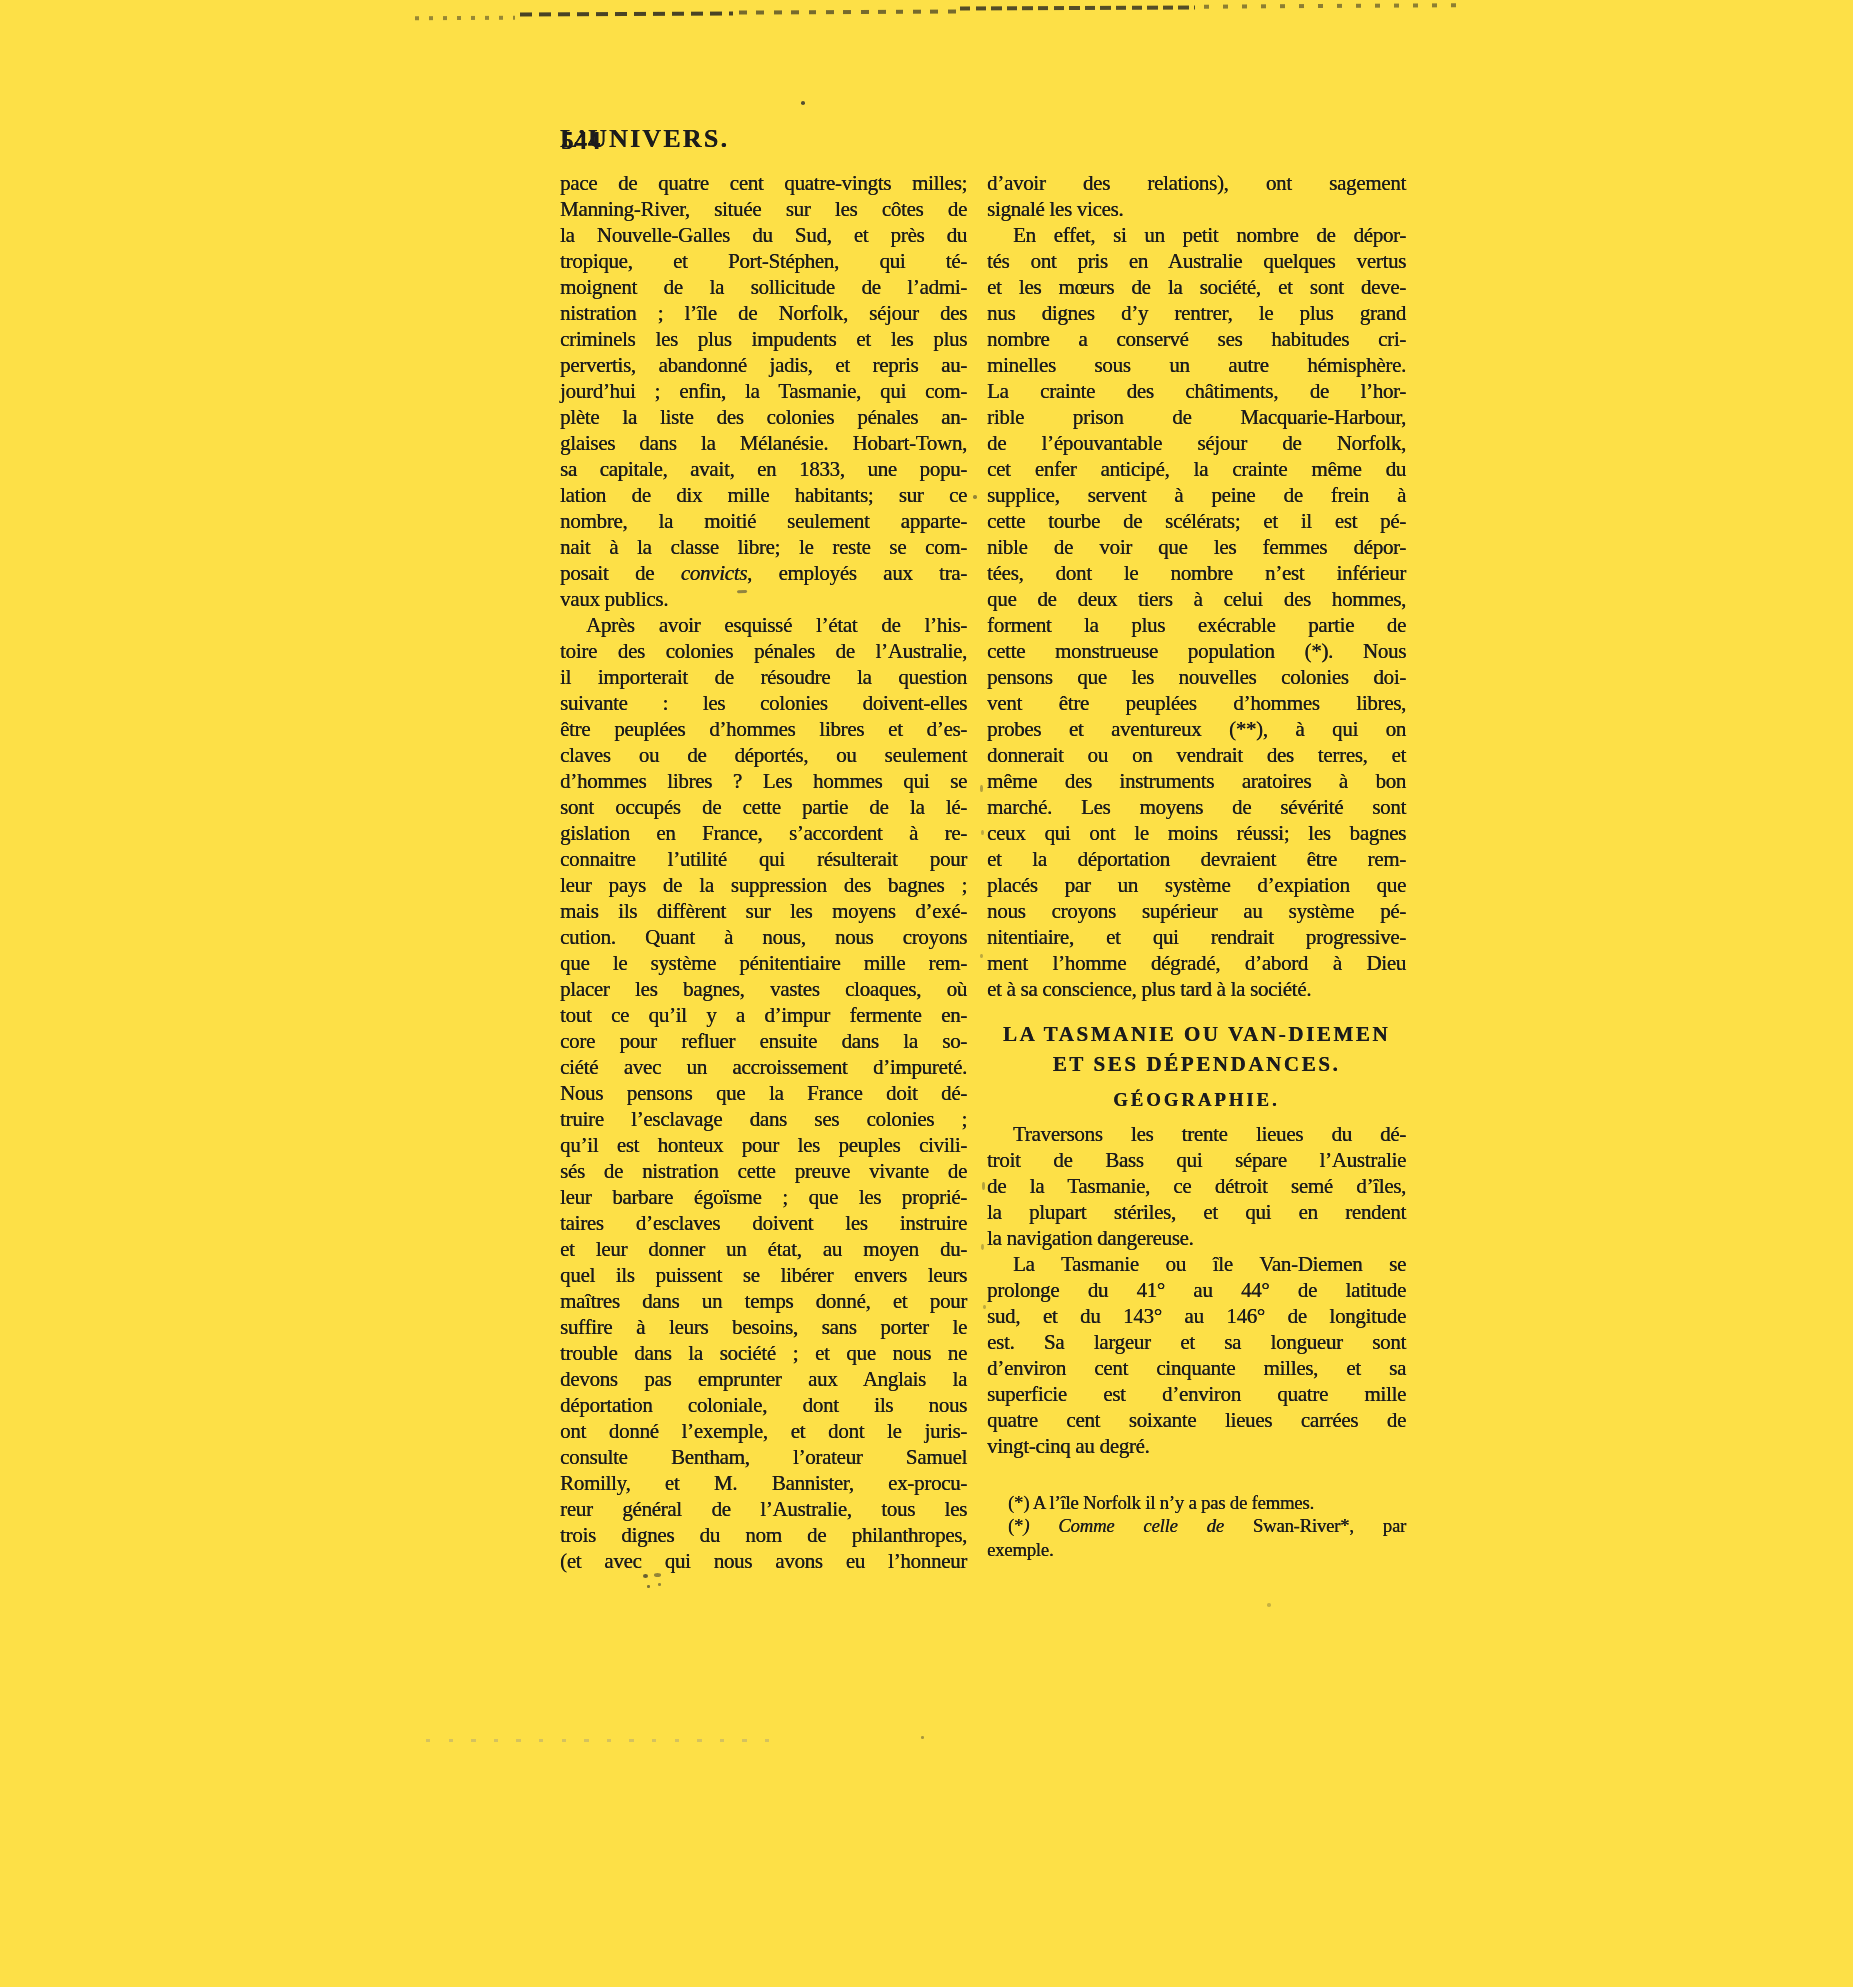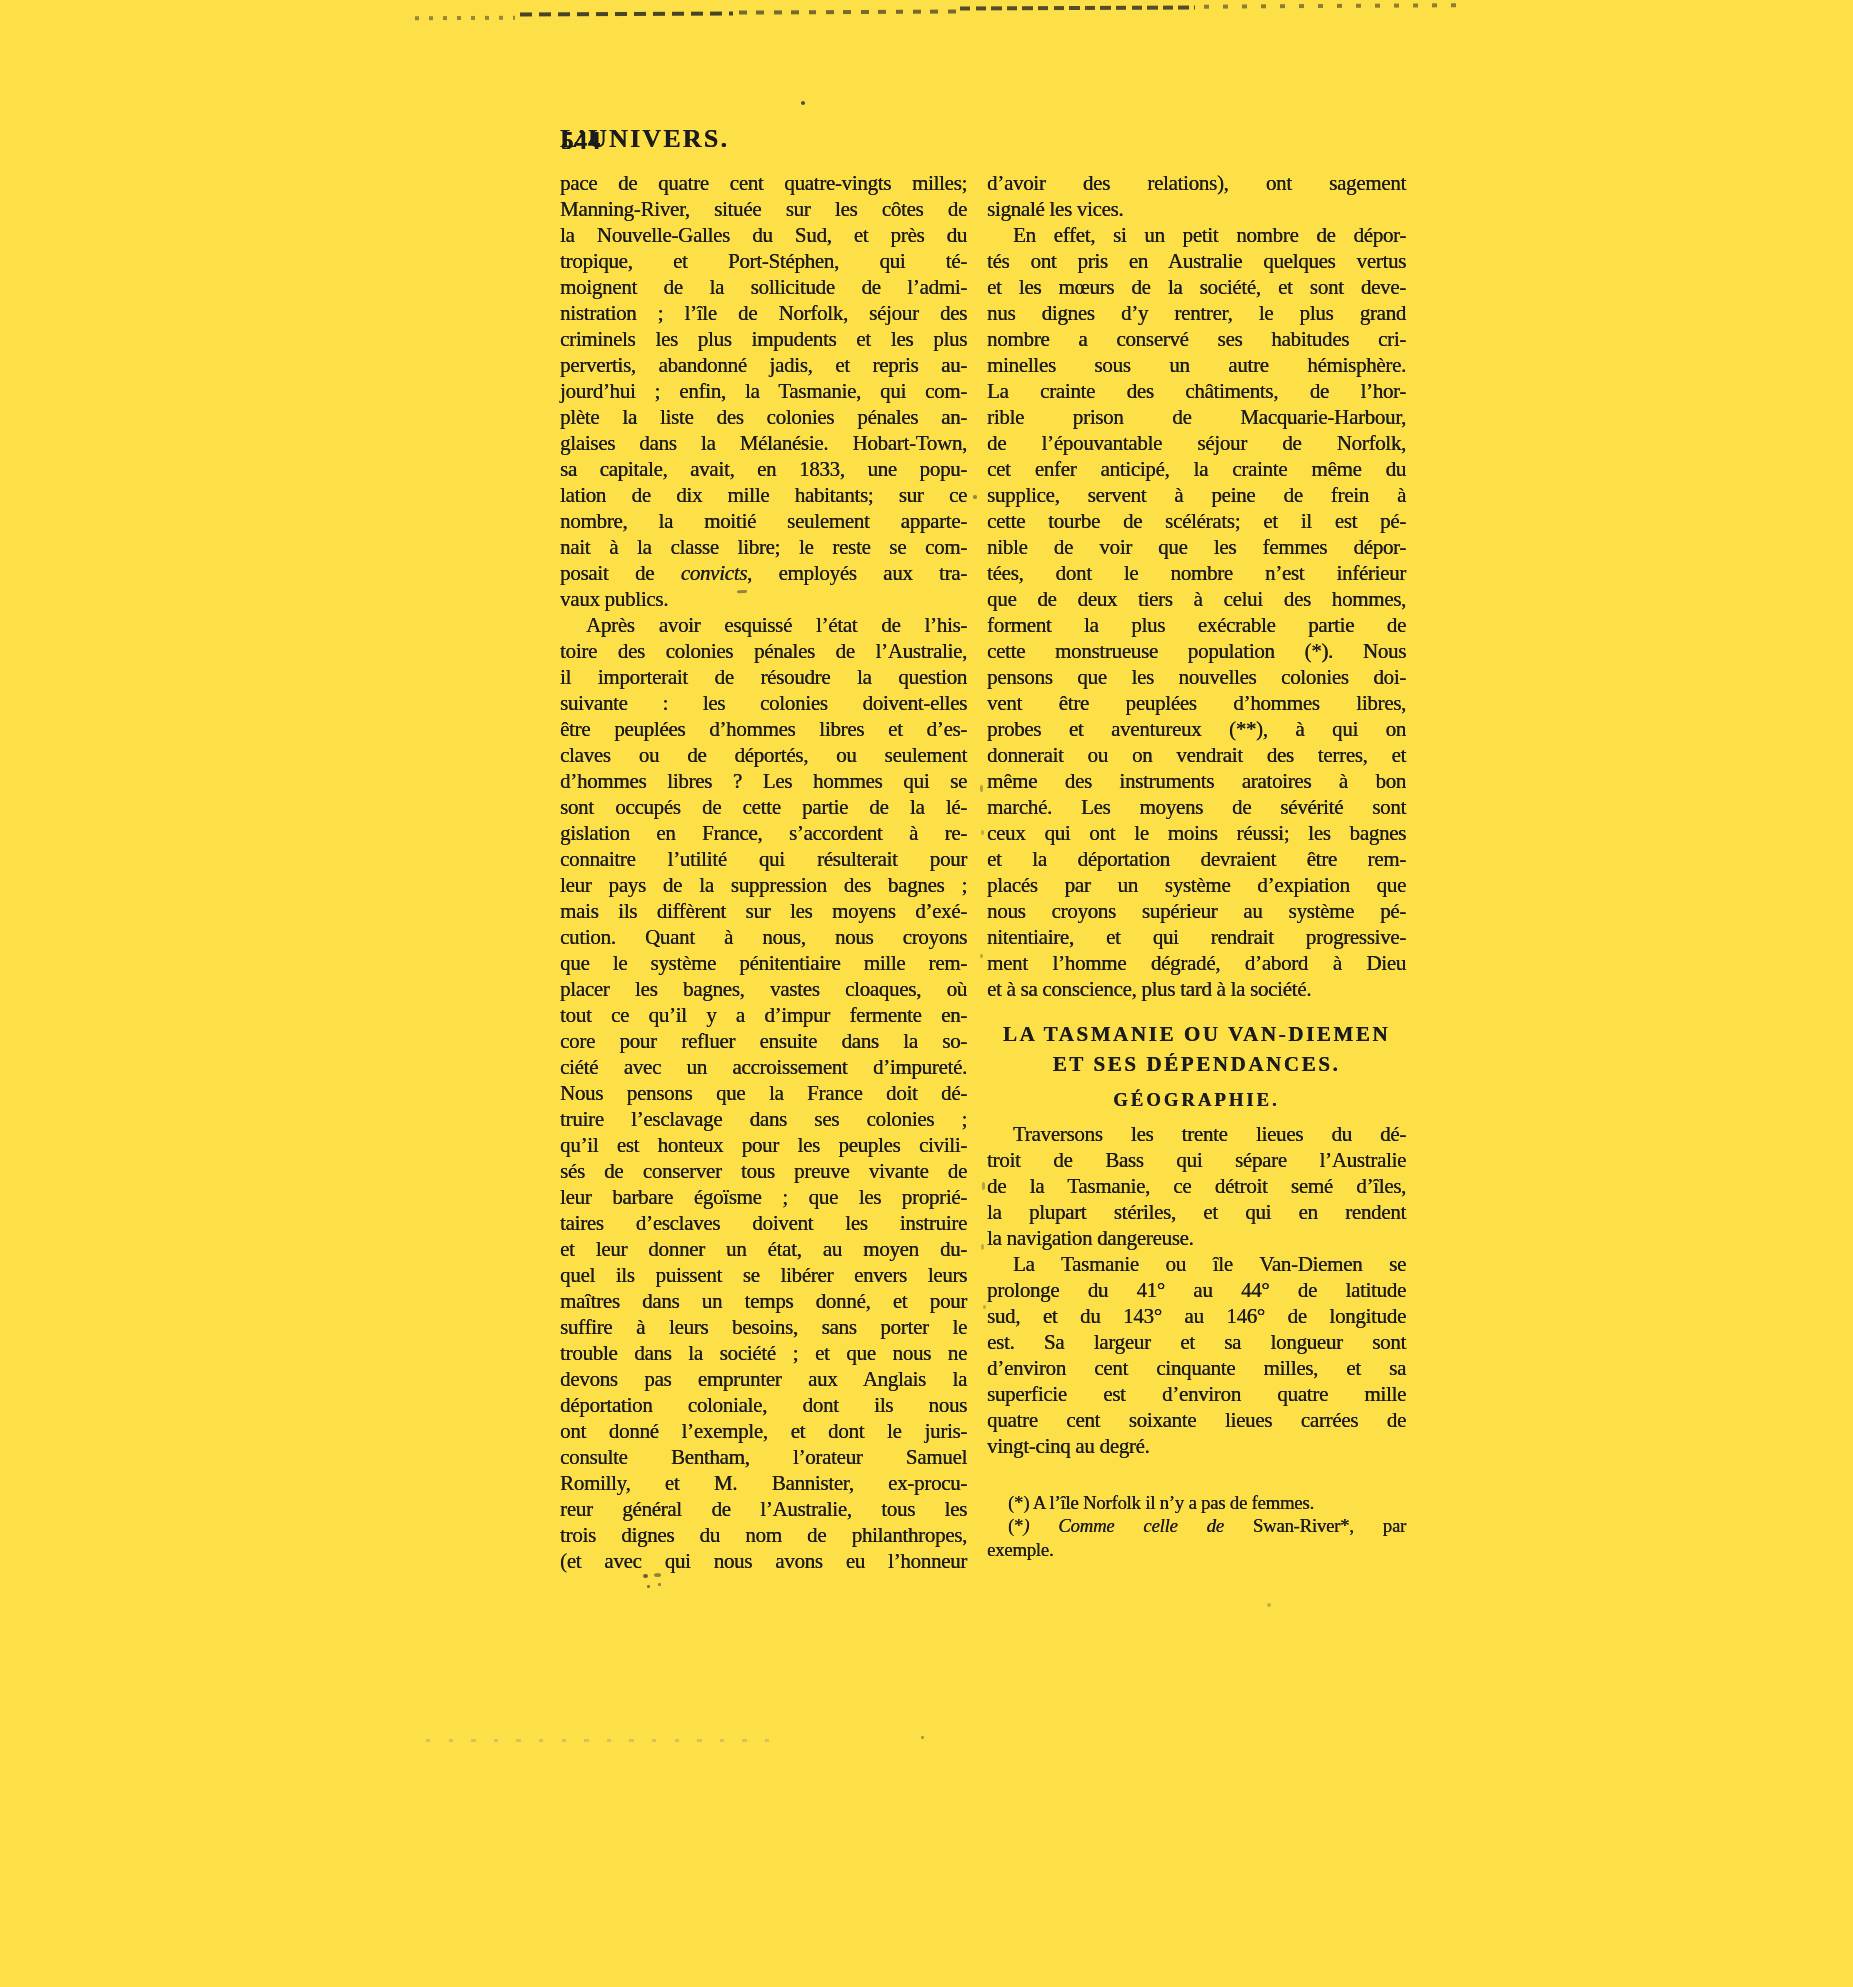--- a/index.html
+++ b/index.html
@@ -117,21 +117,21 @@
       <div class="tline">mais ils diffèrent sur les moyens d’exé-</div>
       <div class="tline">cution. Quant à nous, nous croyons</div>
       <div class="tline">que le système pénitentiaire mille rem-</div>
       <div class="tline">placer les bagnes, vastes cloaques, où</div>
       <div class="tline">tout ce qu’il y a d’impur fermente en-</div>
       <div class="tline">core pour refluer ensuite dans la so-</div>
       <div class="tline">ciété avec un accroissement d’impureté.</div>
       <div class="tline">Nous pensons que la France doit dé-</div>
       <div class="tline">truire l’esclavage dans ses colonies ;</div>
       <div class="tline">qu’il est honteux pour les peuples civili-</div>
-      <div class="tline">sés de conserver tous preuve vivante de</div>
+      <div class="tline">sés de nistration cette preuve vivante de</div>
       <div class="tline">leur barbare égoïsme ; que les proprié-</div>
       <div class="tline">taires d’esclaves doivent les instruire</div>
       <div class="tline">et leur donner un état, au moyen du-</div>
       <div class="tline">quel ils puissent se libérer envers leurs</div>
       <div class="tline">maîtres dans un temps donné, et pour</div>
       <div class="tline">suffire à leurs besoins, sans porter le</div>
       <div class="tline">trouble dans la société ; et que nous ne</div>
       <div class="tline">devons pas emprunter aux Anglais la</div>
       <div class="tline">déportation coloniale, dont ils nous</div>
       <div class="tline">ont donné l’exemple, et dont le juris-</div>

